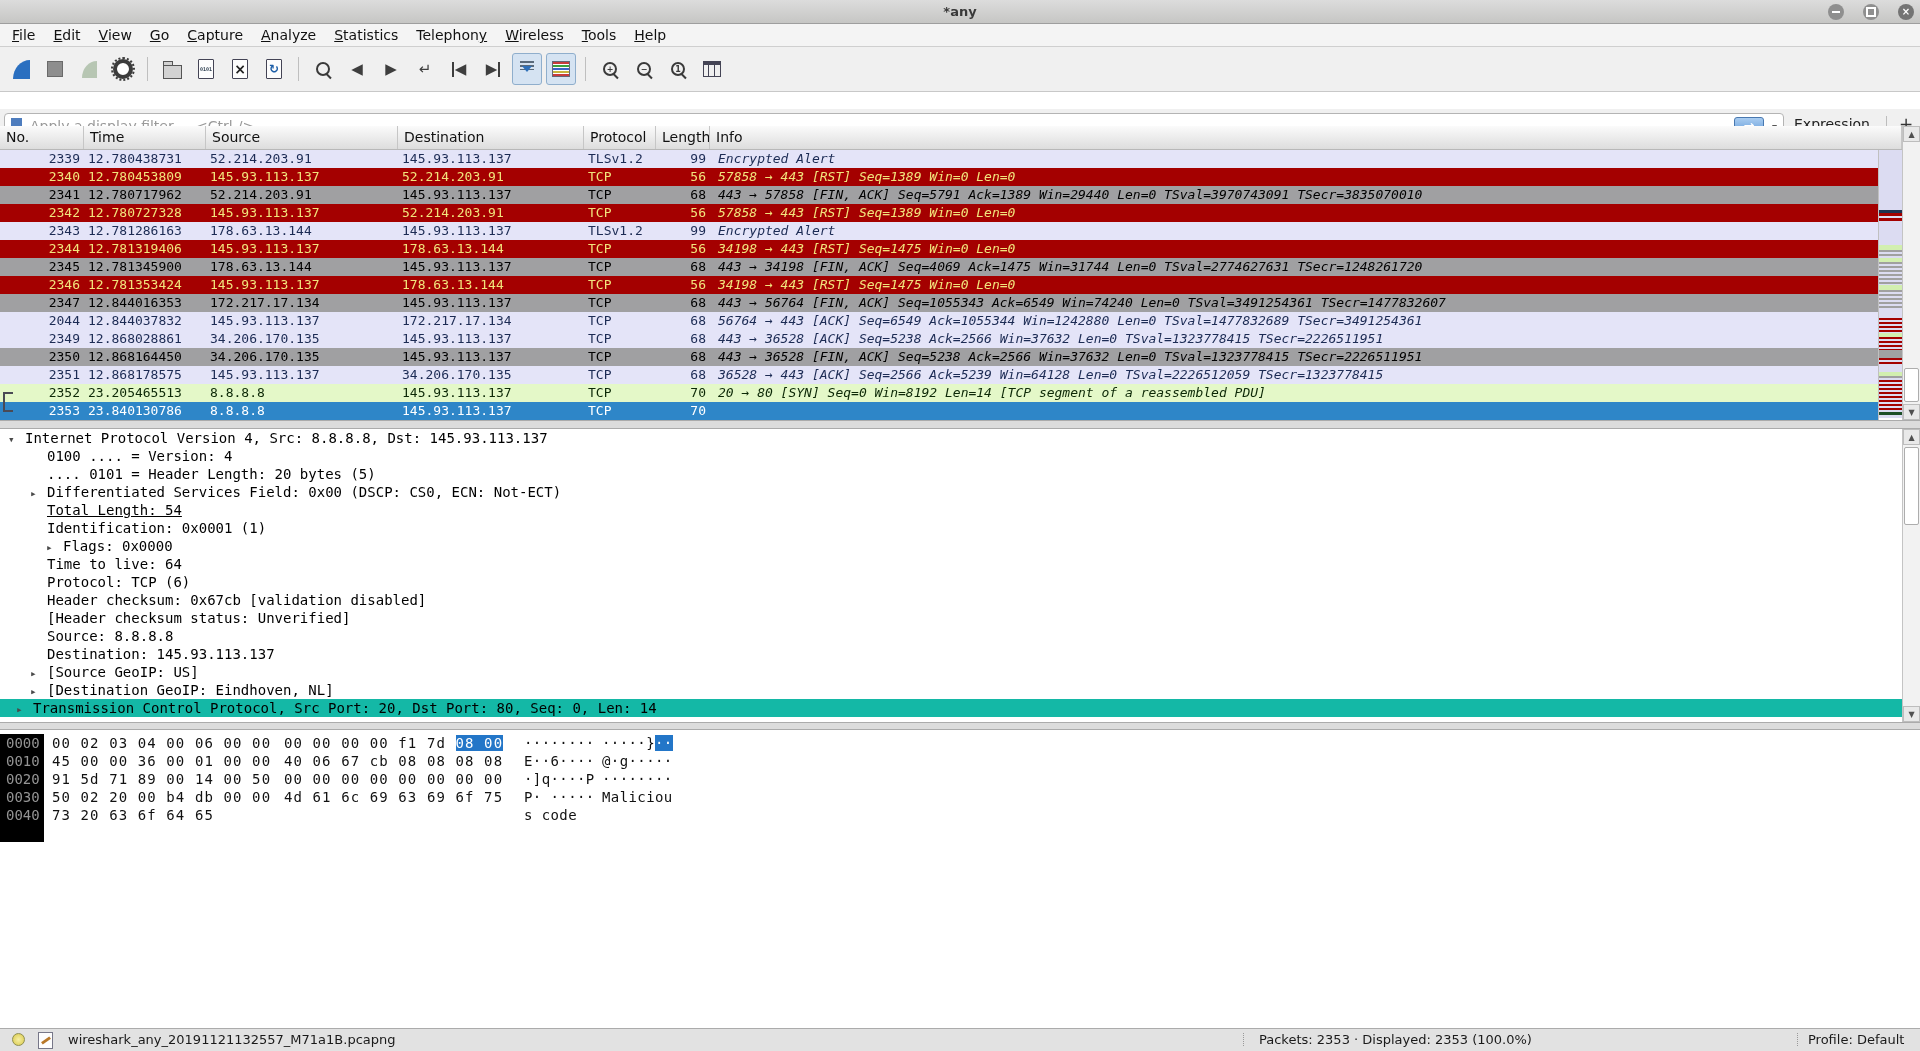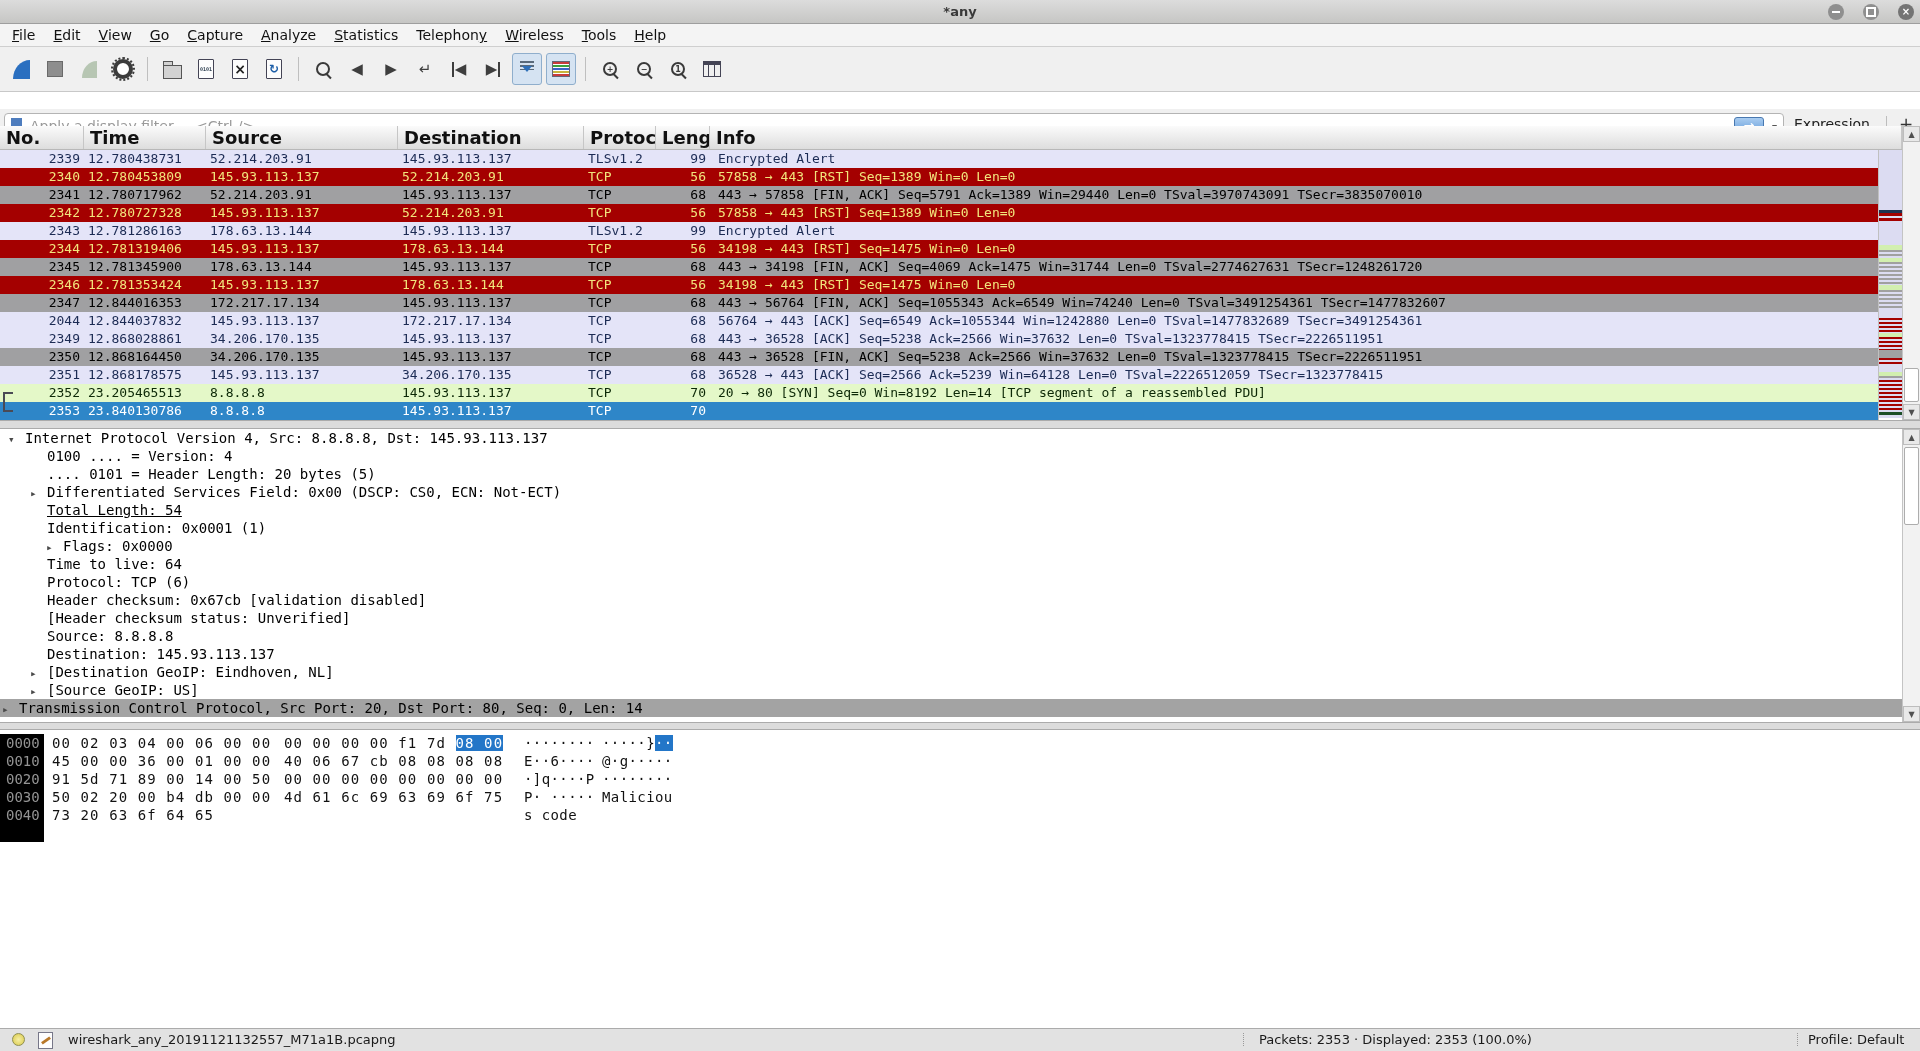--- a/index.html
+++ b/index.html
@@ -67,33 +67,33 @@
     background:linear-gradient(#A9CCF0,#5E98D8);display:flex;align-items:center;justify-content:center;flex:none;}
   .apply-btn span{color:#FFF;font-weight:bold;font-size:13px;line-height:1;margin-top:-2px;}
   .fcaret{color:#555;font-size:10px;margin-left:8px;flex:none;}
   .expr{position:absolute;left:1794px;top:7px;font-size:14px;color:#222;}
   .fvsep{position:absolute;left:1886px;top:7px;width:1px;height:18px;background:#BDBDBD;}
   .plus{position:absolute;left:1899px;top:5px;font-size:17px;color:#333;}
   
   .plist{position:absolute;top:126px;left:0;width:100%;height:294px;background:#FFF;}
   .plist-header{position:absolute;top:0;left:0;right:18px;height:24px;display:flex;
     background:linear-gradient(#FBFBFB,#DDDDDD);border-bottom:1px solid #B8B8B8;box-sizing:border-box;}
-  .hcol{font-size:18px;color:#111;line-height:23px;padding-left:6px;border-right:1px solid #C6C6C6;
-    box-sizing:border-box;white-space:nowrap;overflow:hidden;flex:none;font-weight:bold;}
+  .hcol{font-size:14px;color:#111;line-height:23px;padding-left:6px;border-right:1px solid #C6C6C6;
+    box-sizing:border-box;white-space:nowrap;overflow:hidden;flex:none;}
   .plist-body{position:absolute;top:24px;left:0;right:42px;height:270px;overflow:hidden;background:#FFF;}
   .prow{display:flex;height:18px;font-family:"DejaVu Sans Mono","Liberation Mono",monospace;
     font-size:13px;line-height:18px;white-space:nowrap;position:relative;}
   .pc{flex:none;overflow:hidden;box-sizing:border-box;}
   .c-no{width:84px;text-align:right;padding-right:4px;}
   .c-time{width:122px;padding-left:4px;}
   .c-src{width:192px;padding-left:4px;}
   .c-dst{width:186px;padding-left:4px;}
   .c-proto{width:72px;padding-left:4px;}
   .c-len{width:54px;text-align:right;padding-right:4px;}
-  .c-info{flex:1;padding-left:8px;}
+  .c-info{flex:1;padding-left:8px;font-style:italic;}
   .mark{position:absolute;left:3px;width:10px;box-sizing:border-box;}
   .mark.first{top:8px;height:10px;border-left:2px solid #4A4A55;border-top:2px solid #4A4A55;}
   .mark.last{top:0;height:10px;border-left:2px solid #4A4A55;border-bottom:2px solid #4A4A55;}
   
   .minimap{position:absolute;top:24px;right:18px;width:24px;height:270px;border-left:1px solid #C0C0C0;box-sizing:border-box;}
   .mseg{width:100%;}
   .vscroll{position:absolute;background:#F2F2F2;border-left:1px solid #C4C4C4;box-sizing:border-box;
     display:flex;flex-direction:column;}
   .sb-btn{height:16px;background:#E9E9E9;border:1px solid #BDBDBD;box-sizing:border-box;
     display:flex;align-items:center;justify-content:center;font-size:8px;color:#505050;flex:none;}
@@ -442,23 +442,23 @@
         <div class="dline" style="padding-left: 28px;"><span class="tri">▸</span><span class="dtext">Differentiated Services Field: 0x00 (DSCP: CS0, ECN: Not-ECT)</span></div>
         <div class="dline" style="padding-left: 28px; text-decoration: underline;"><span class="tri"></span><span class="dtext">Total Length: 54</span></div>
         <div class="dline" style="padding-left: 28px;"><span class="tri"></span><span class="dtext">Identification: 0x0001 (1)</span></div>
         <div class="dline" style="padding-left: 44px;"><span class="tri">▸</span><span class="dtext">Flags: 0x0000</span></div>
         <div class="dline" style="padding-left: 28px;"><span class="tri"></span><span class="dtext">Time to live: 64</span></div>
         <div class="dline" style="padding-left: 28px;"><span class="tri"></span><span class="dtext">Protocol: TCP (6)</span></div>
         <div class="dline" style="padding-left: 28px;"><span class="tri"></span><span class="dtext">Header checksum: 0x67cb [validation disabled]</span></div>
         <div class="dline" style="padding-left: 28px;"><span class="tri"></span><span class="dtext">[Header checksum status: Unverified]</span></div>
         <div class="dline" style="padding-left: 28px;"><span class="tri"></span><span class="dtext">Source: 8.8.8.8</span></div>
         <div class="dline" style="padding-left: 28px;"><span class="tri"></span><span class="dtext">Destination: 145.93.113.137</span></div>
+        <div class="dline" style="padding-left: 28px;"><span class="tri">▸</span><span class="dtext">[Source GeoIP: US]</span></div>
         <div class="dline" style="padding-left: 28px;"><span class="tri">▸</span><span class="dtext">[Destination GeoIP: Eindhoven, NL]</span></div>
-        <div class="dline" style="padding-left: 28px;"><span class="tri">▸</span><span class="dtext">[Source GeoIP: US]</span></div>
-        <div class="dline hl" style="padding-left: 0; background: #a3a3a3;"><span class="tri">▸</span><span class="dtext">Transmission Control Protocol, Src Port: 20, Dst Port: 80, Seq: 0, Len: 14</span></div>
+        <div class="dline hl" style="padding-left: 14px; background: #14b8a6;"><span class="tri">▸</span><span class="dtext">Transmission Control Protocol, Src Port: 20, Dst Port: 80, Seq: 0, Len: 14</span></div>
       </div>
     <div class="vscroll details-scroll">
       <div class="sb-btn">▲</div>
       <div class="sb-track">
         <div class="sb-thumb" style="top:2px;height:78px;"></div>
       </div>
       <div class="sb-btn">▼</div>
     </div>
   </div>
 

